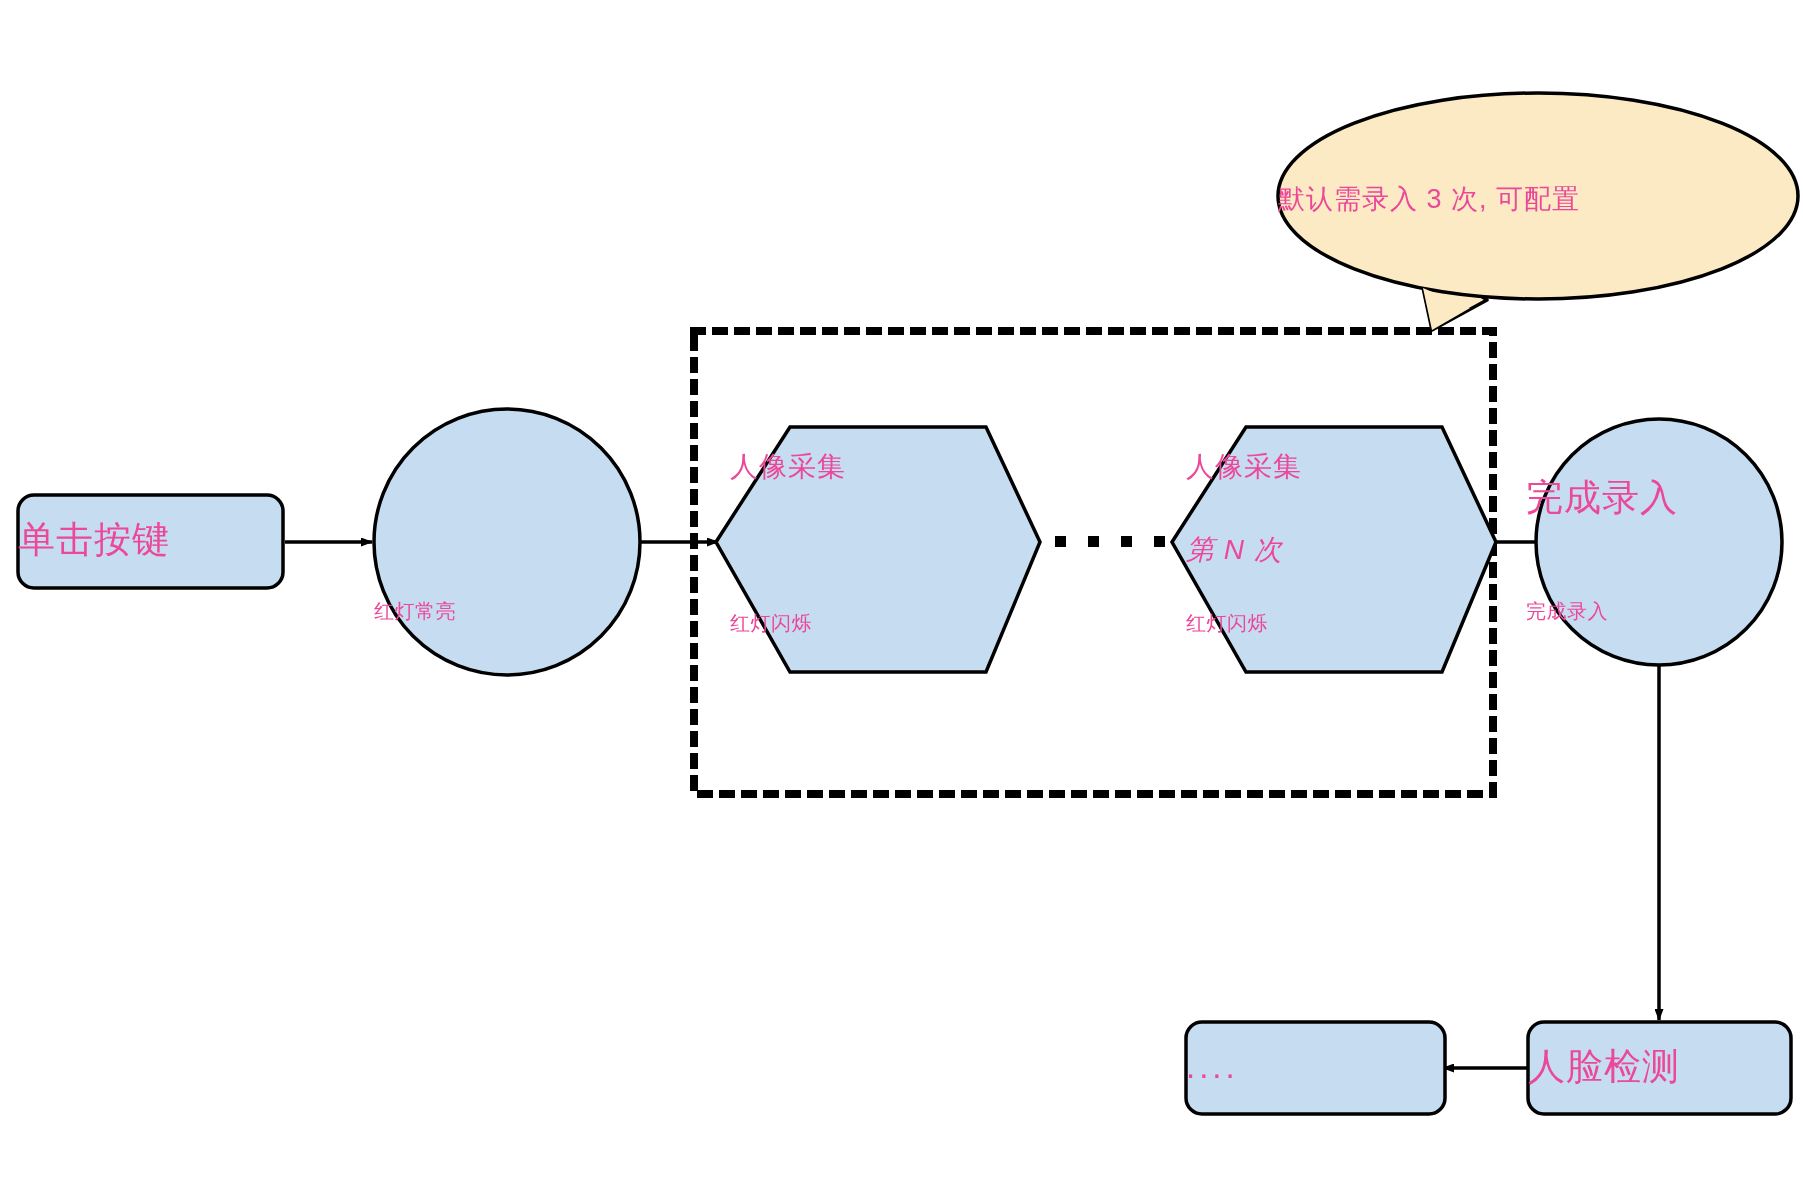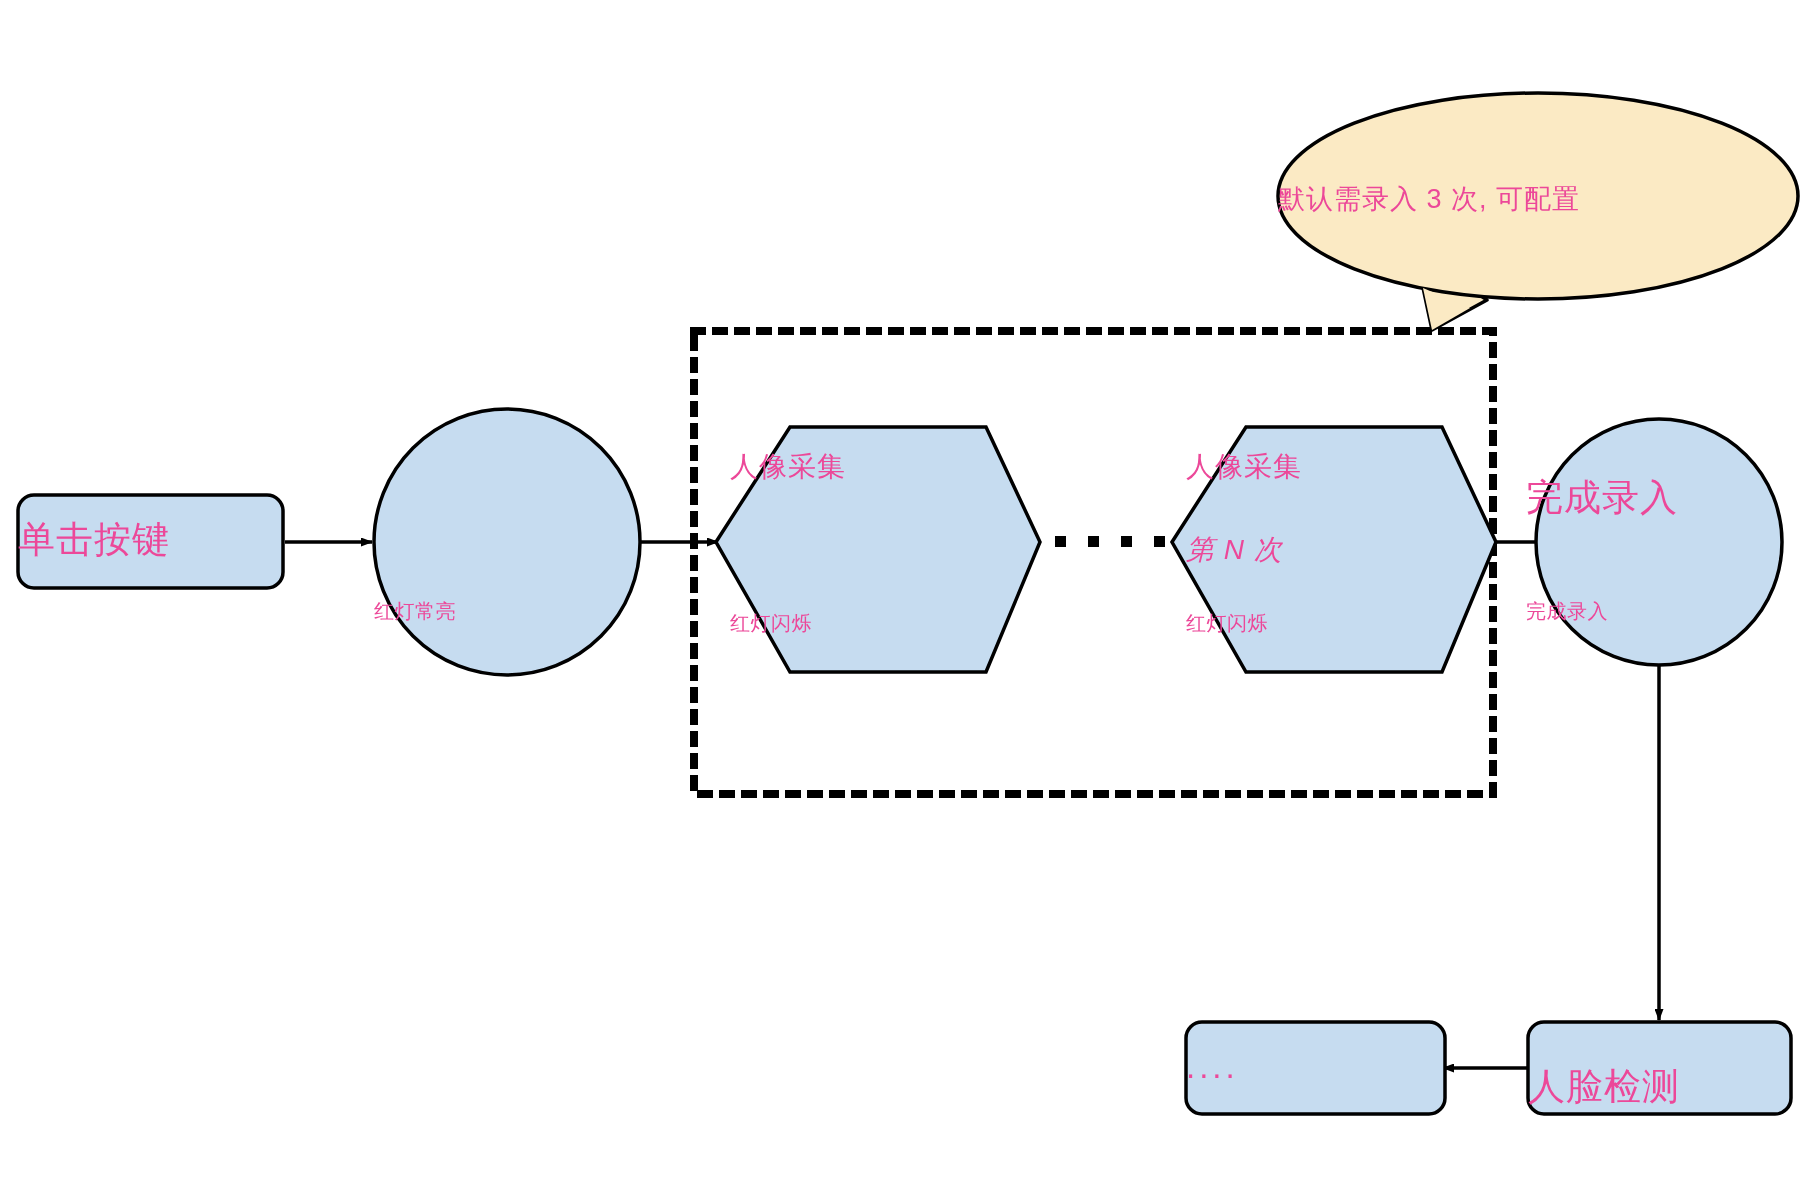--- a/index.html
+++ b/index.html
@@ -113,19 +113,19 @@
   <div class="node-label title-text-sm" style="left:730px; top:452px; width:290px;">人像采集</div>
   <div class="node-label sub-text" style="left:730px; top:612px; width:290px;">红灯闪烁</div>
 
   <div class="node-label title-text-sm" style="left:1186px; top:452px; width:290px;">人像采集</div>
   <div class="node-label title-text-sm" style="left:1186px; top:535px; width:290px;font-style:italic;">第 N 次</div>
   <div class="node-label sub-text" style="left:1186px; top:612px; width:290px;">红灯闪烁</div>
 
   <div class="node-label title-text" style="left:1526px; top:478px; width:266px;">完成录入</div>
   <div class="node-label sub-text" style="left:1526px; top:600px; width:266px;">完成录入</div>
 
-  <div class="node-label title-text" style="left:1528px; top:1047px; width:263px;margin-top:20px;">人脸检测</div>
+  <div class="node-label title-text" style="left:1528px; top:1047px; width:263px;">人脸检测</div>
 
   <div class="node-label dots-text" style="left:1186px; top:1048px; width:259px;">....</div>
 
   <div class="node-label callout-text" style="left:1278px; top:181px; width:520px;">默认需录入 3 次, 可配置</div>
 
 </div>
 
 </body></html>

